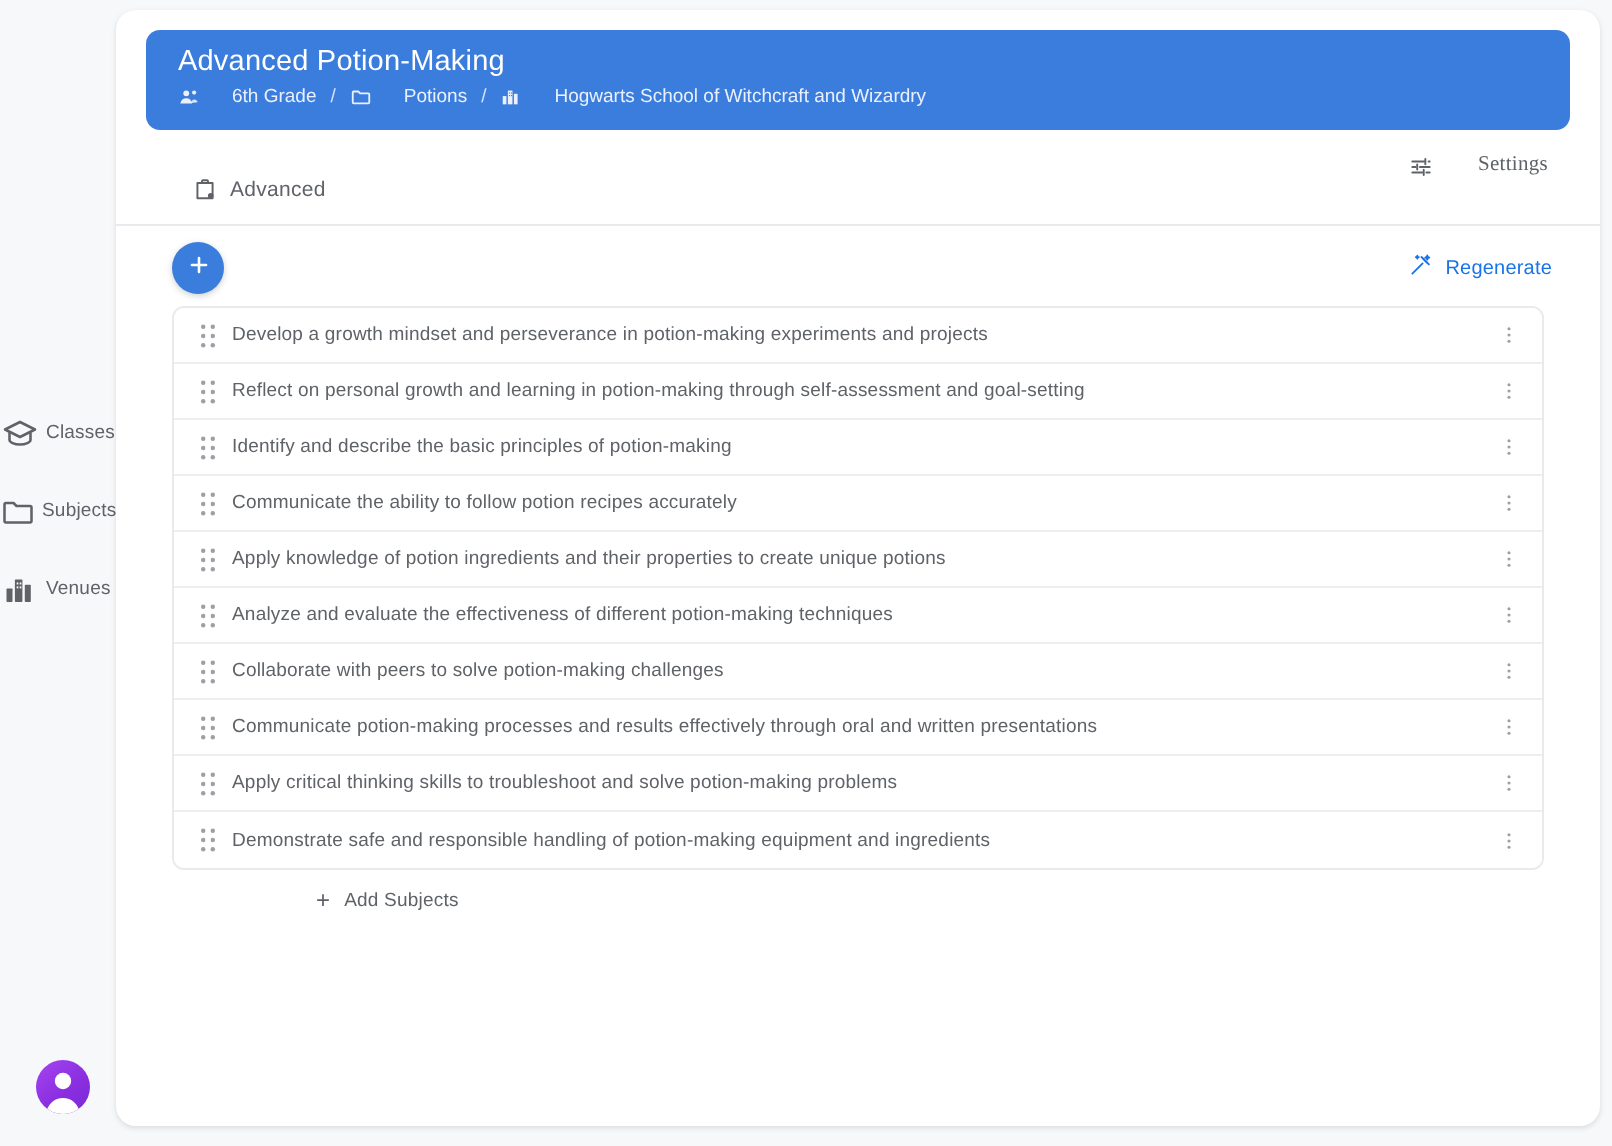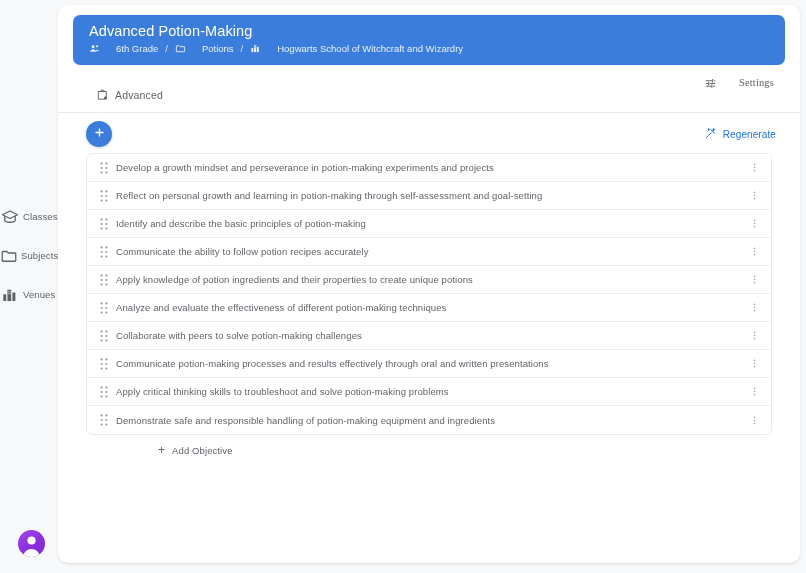--- a/index.html
+++ b/index.html
@@ -661,17 +661,17 @@
               <circle cx="12" cy="12" r="1.7"></circle>
               <circle cx="12" cy="18.8" r="1.7"></circle>
           </svg>
         </span>
       </div>
 
     </section>
 
     <div class="add-objective">
       <span class="plus">+</span>
-      <span>Add Objective</span>
+      <span>Add Subjects</span>
     </div>
 
   </main>
 </div>
 
 </body></html>

